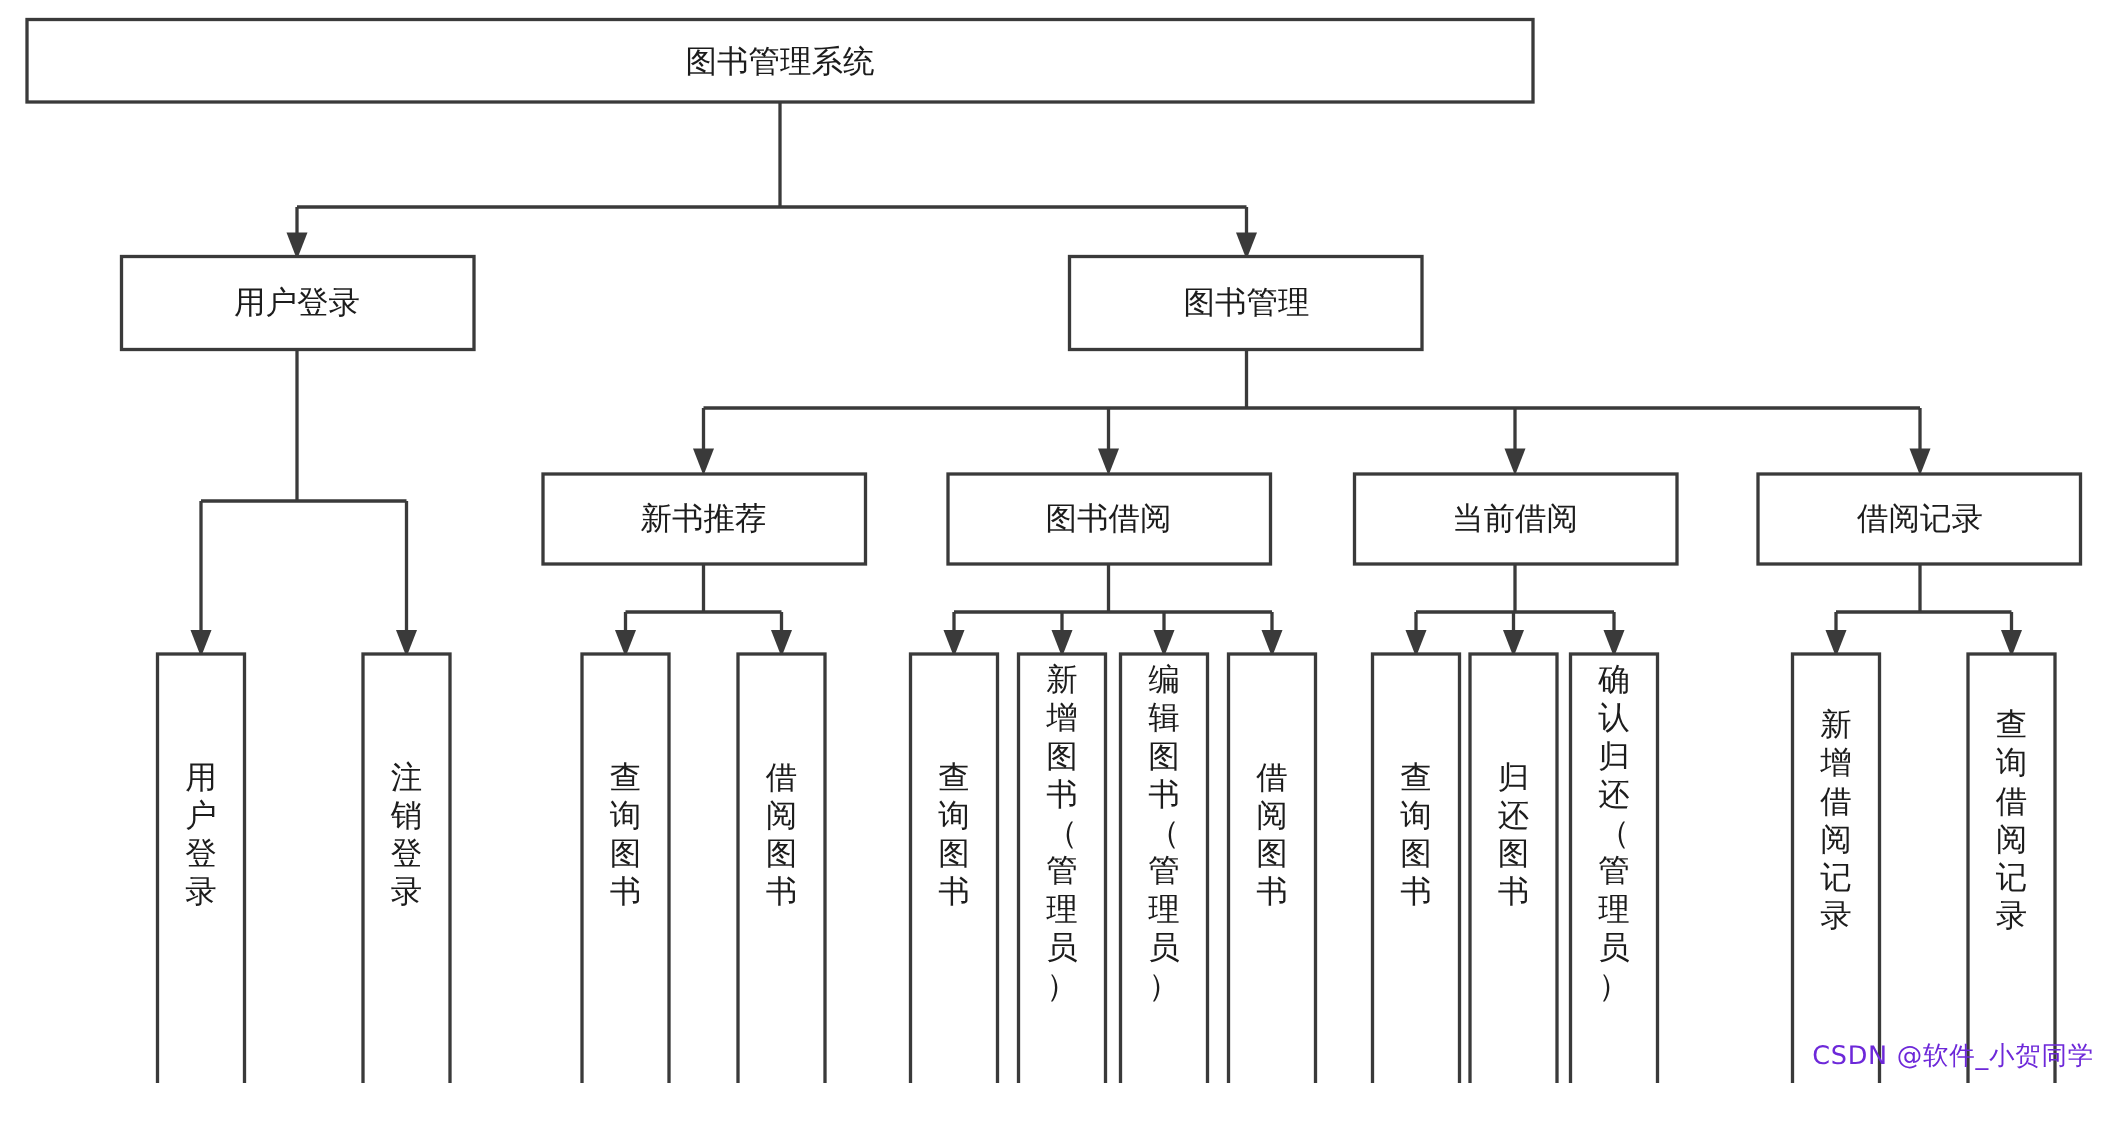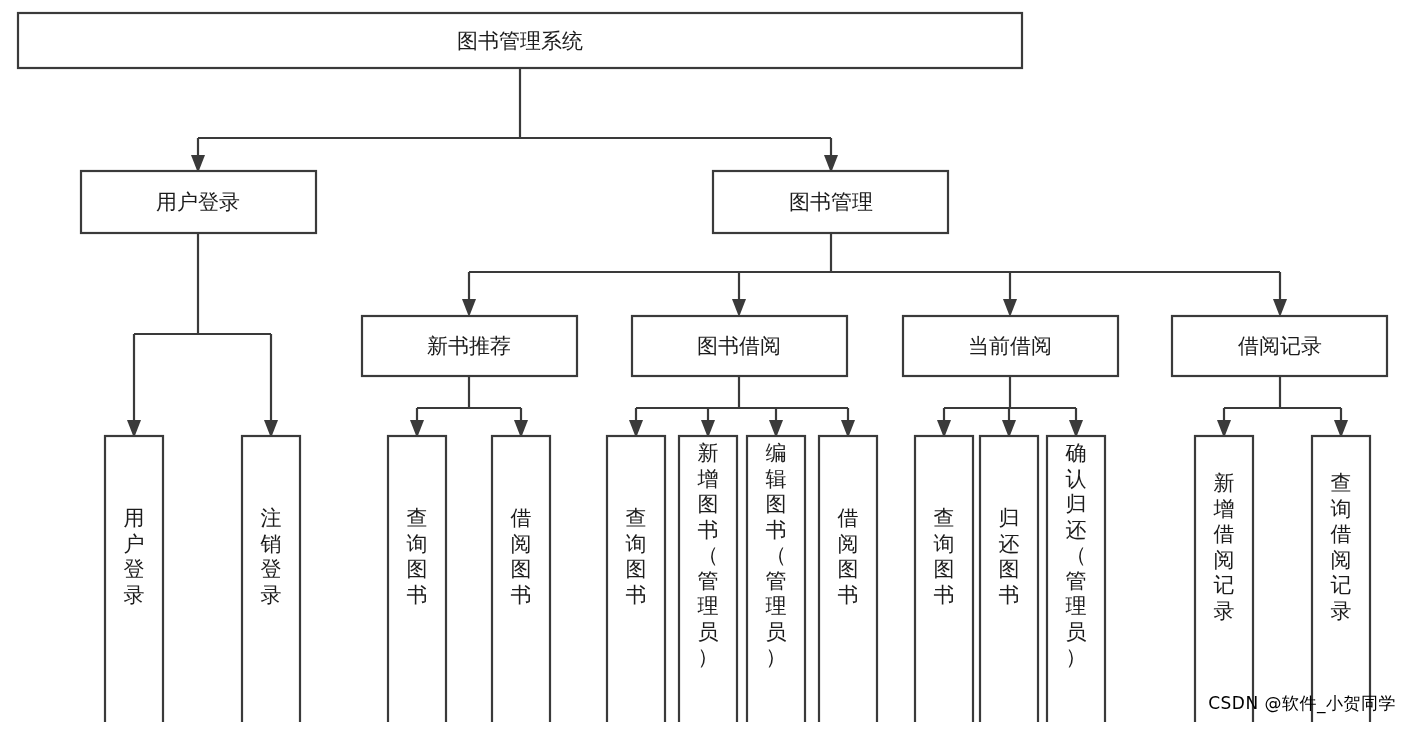--- a/index.html
+++ b/index.html
@@ -51,21 +51,21 @@
     font-size: 21px;
     fill: #1c1c1c;
     text-anchor: middle;
   }
   .watermark {
     position: absolute;
     right: 9px;
     bottom: 7px;
     font-family: "DejaVu Sans", "Liberation Sans", sans-serif;
     font-size: 17px;
-    color: #000000;
+    color: #6d28d9;
     letter-spacing: 0.5px;
     white-space: nowrap;
     user-select: none;
   }
 </style>
 </head>
 <body>
 
 <div id="diagram-root">
 

